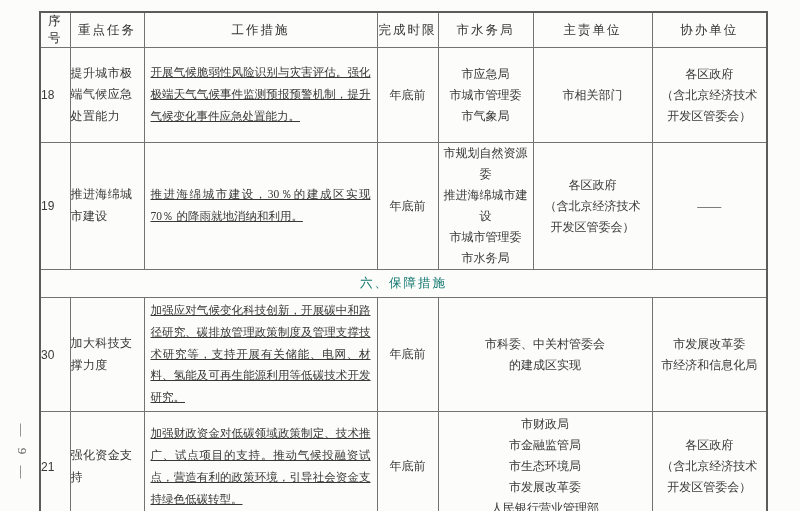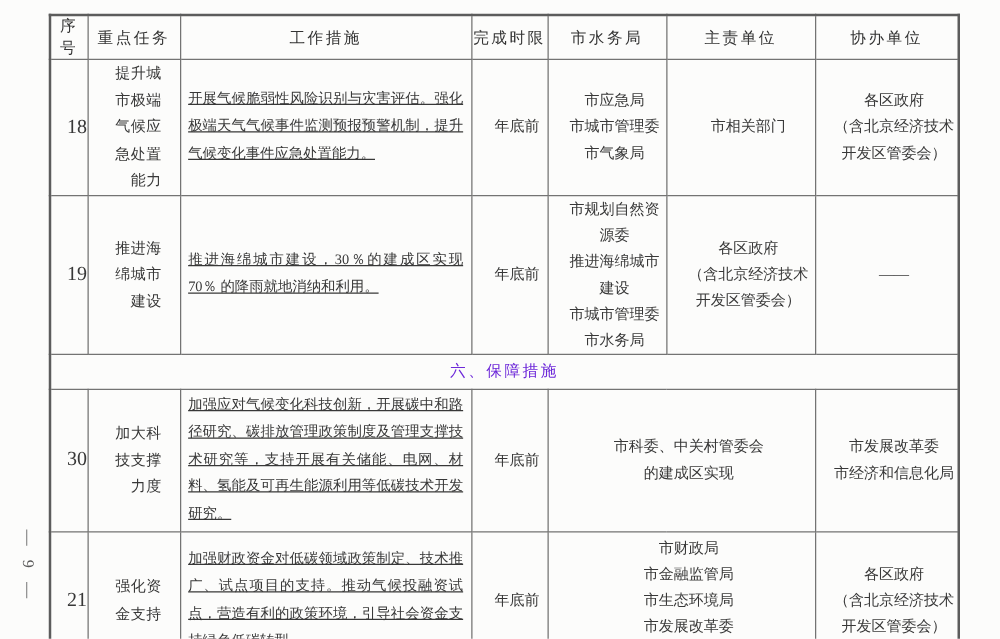--- a/index.html
+++ b/index.html
@@ -56,53 +56,52 @@
   tr.r-21      { height: 111px; }
 
   th.hcell {
     font-weight: bold;
     font-size: 12.5px;
     text-align: center;
     letter-spacing: 2px;
     color: #333;
   }
   td.c-no {
-    text-align: right;
-    font-size: 16px;
-    font-family: Liberation Serif, serif;
+    text-align: left;
+    font-size: 12px;
+    font-family: Liberation Sans, sans-serif;
   }
   td.c-task {
     font-size: 12px;
-    padding: 0 14px;
+    padding: 0 0;
     line-height: 1.8;
-    text-align: right;
+    text-align: left;
     letter-spacing: 0.4px;
   }
   td.c-measure {
     font-size: 11.5px;
     padding: 0 6px;
     line-height: 1.9;
     text-align: justify;
     text-justify: inter-ideograph;
     letter-spacing: 0;
     text-decoration: underline;
   }
   td.c-center {
     text-align: center;
     font-size: 12px;
     line-height: 1.75;
     white-space: pre-line;
-    padding-left: 12px;
   }
   td.c-section {
     text-align: center;
     font-weight: bold;
     font-size: 12.5px;
     letter-spacing: 2px;
-    color: #6d28d9;
+    color: #0f766e;
   }
 </style>
 </head>
 <body>
 
 <div class="page-number">— 9 —</div>
 
 <table class="plan">
   <colgroup>
     <col class="w-no">

